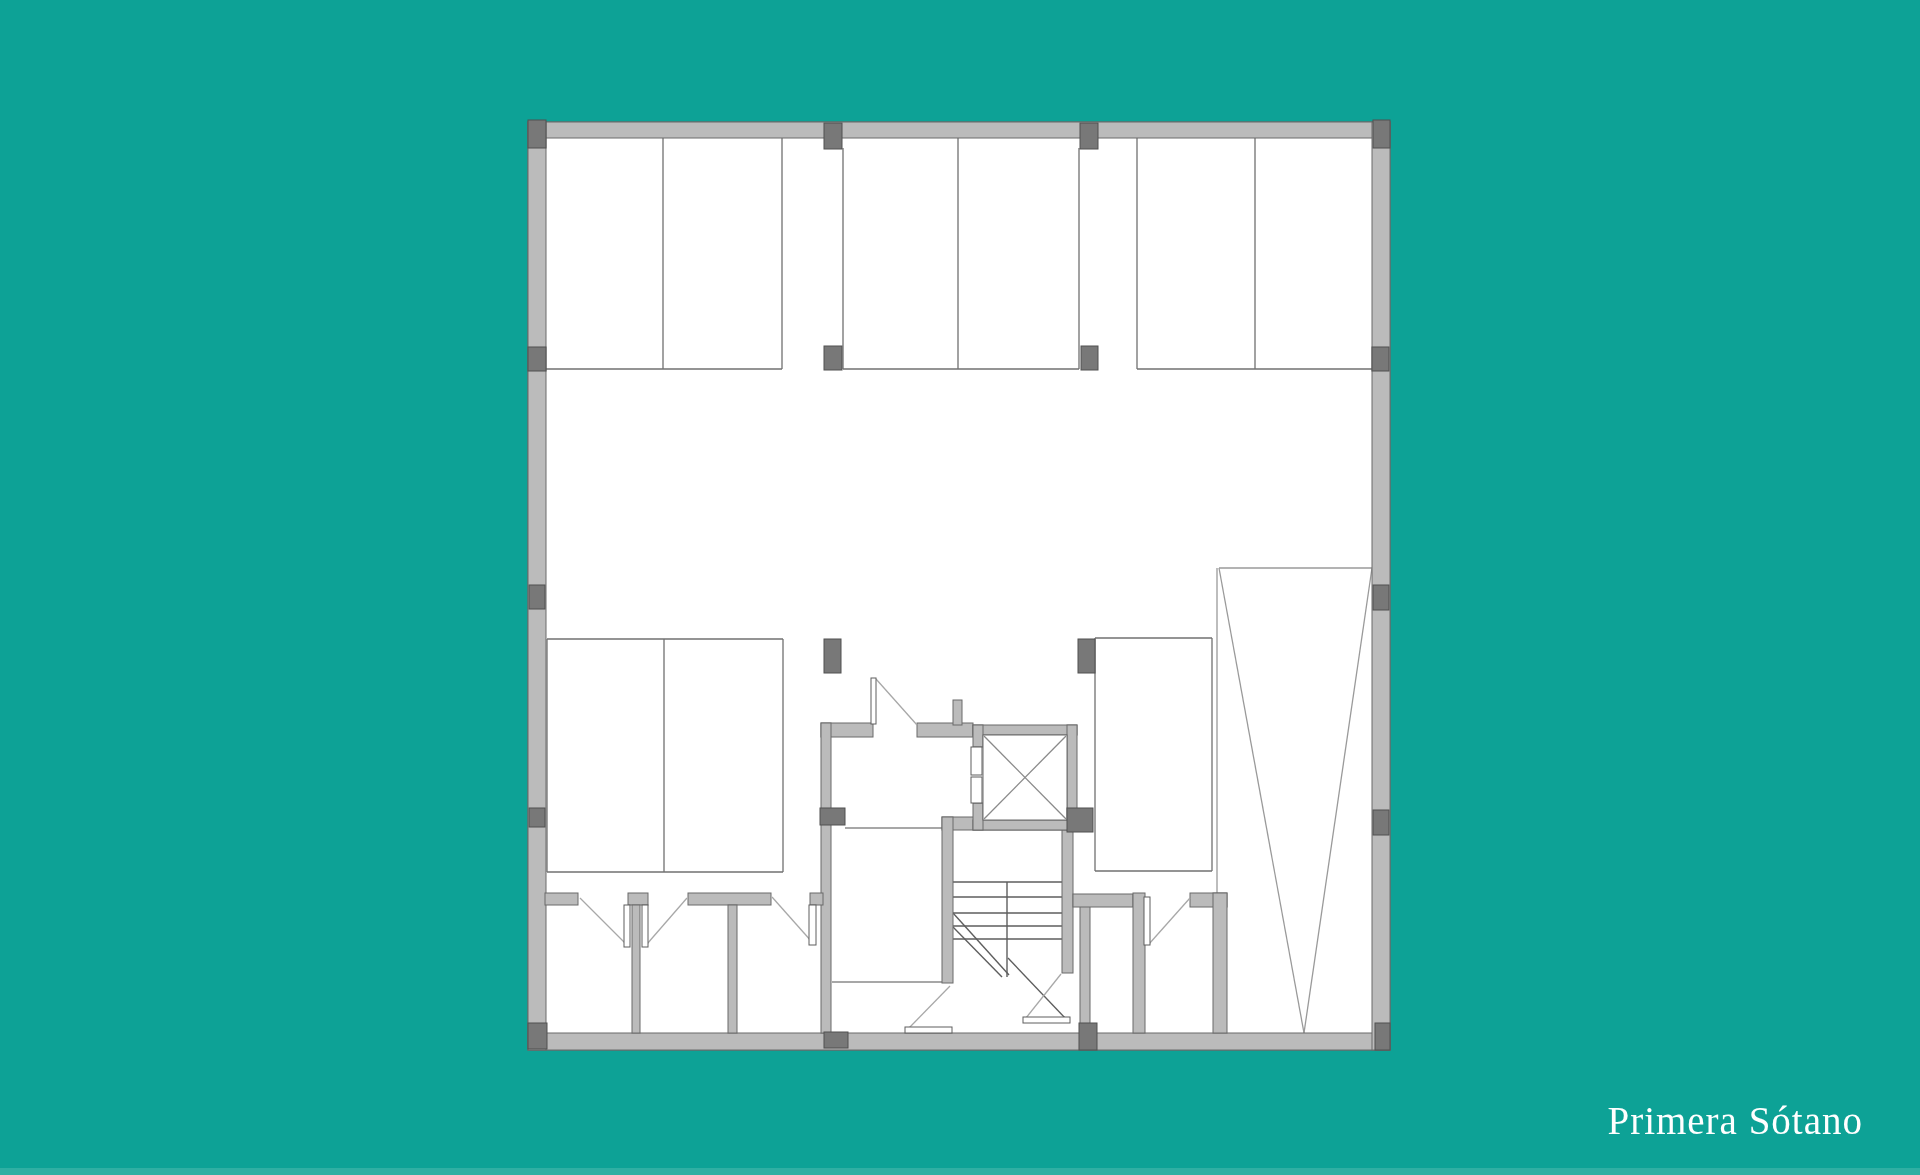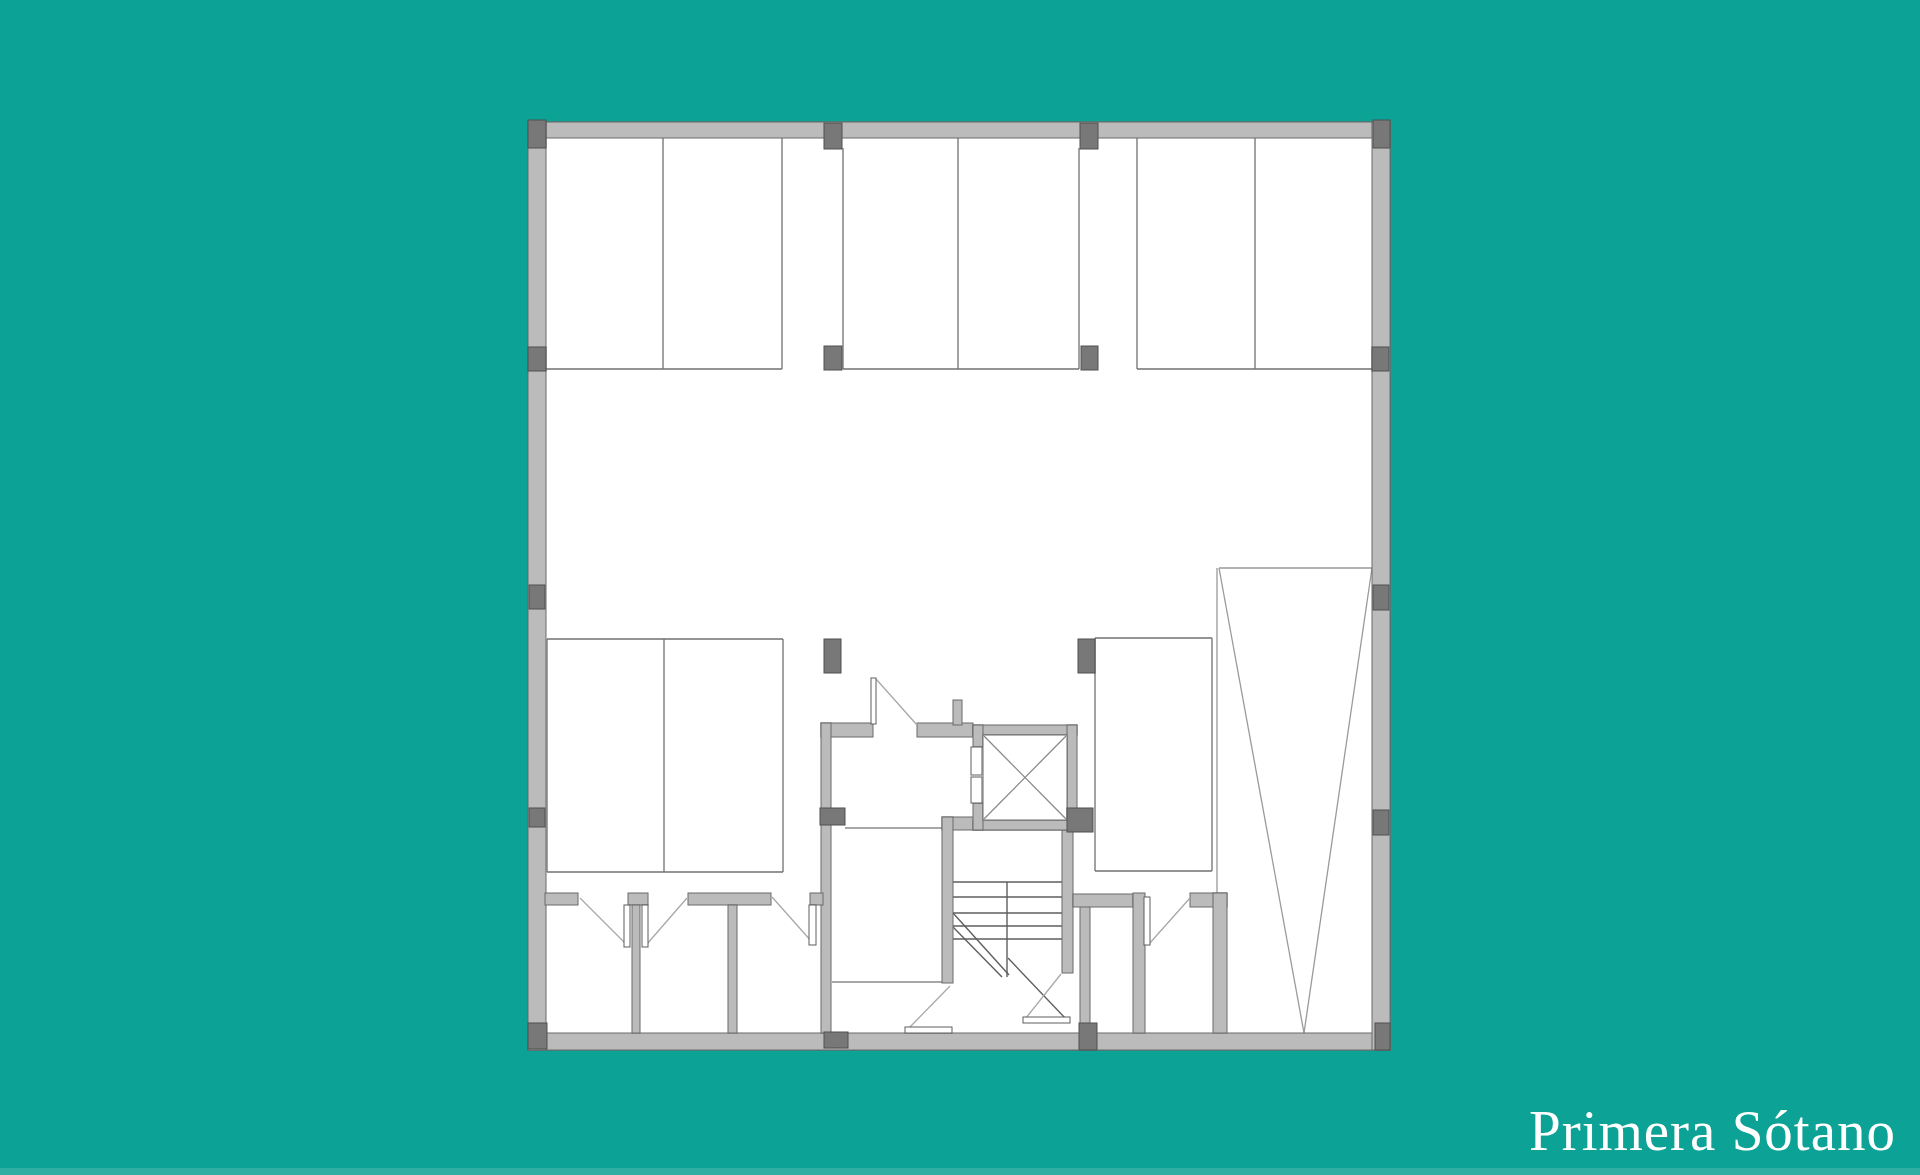--- a/index.html
+++ b/index.html
@@ -2,22 +2,22 @@
 <html><head>
 <meta charset="utf-8">
 <style>
   html, body { margin: 0; padding: 0; }
   body { width: 1920px; height: 1175px; overflow: hidden; font-family: "Liberation Serif", serif; }
   .canvas { position: relative; width: 1920px; height: 1175px; }
   .plan-svg { position: absolute; left: 0; top: 0; width: 1920px; height: 1175px; display: block; }
   .floor-title {
     position: absolute;
     top: 1098px;
-    right: 24px;
-    font-size: 57px;
+    right: 57px;
+    font-size: 39px;
     letter-spacing: 1px;
     font-family: "Liberation Serif", serif;
   }
   .bottom-strip {
     position: absolute;
     left: 0; bottom: 0;
     width: 100%; height: 7px;
   }
 </style>
 </head>

